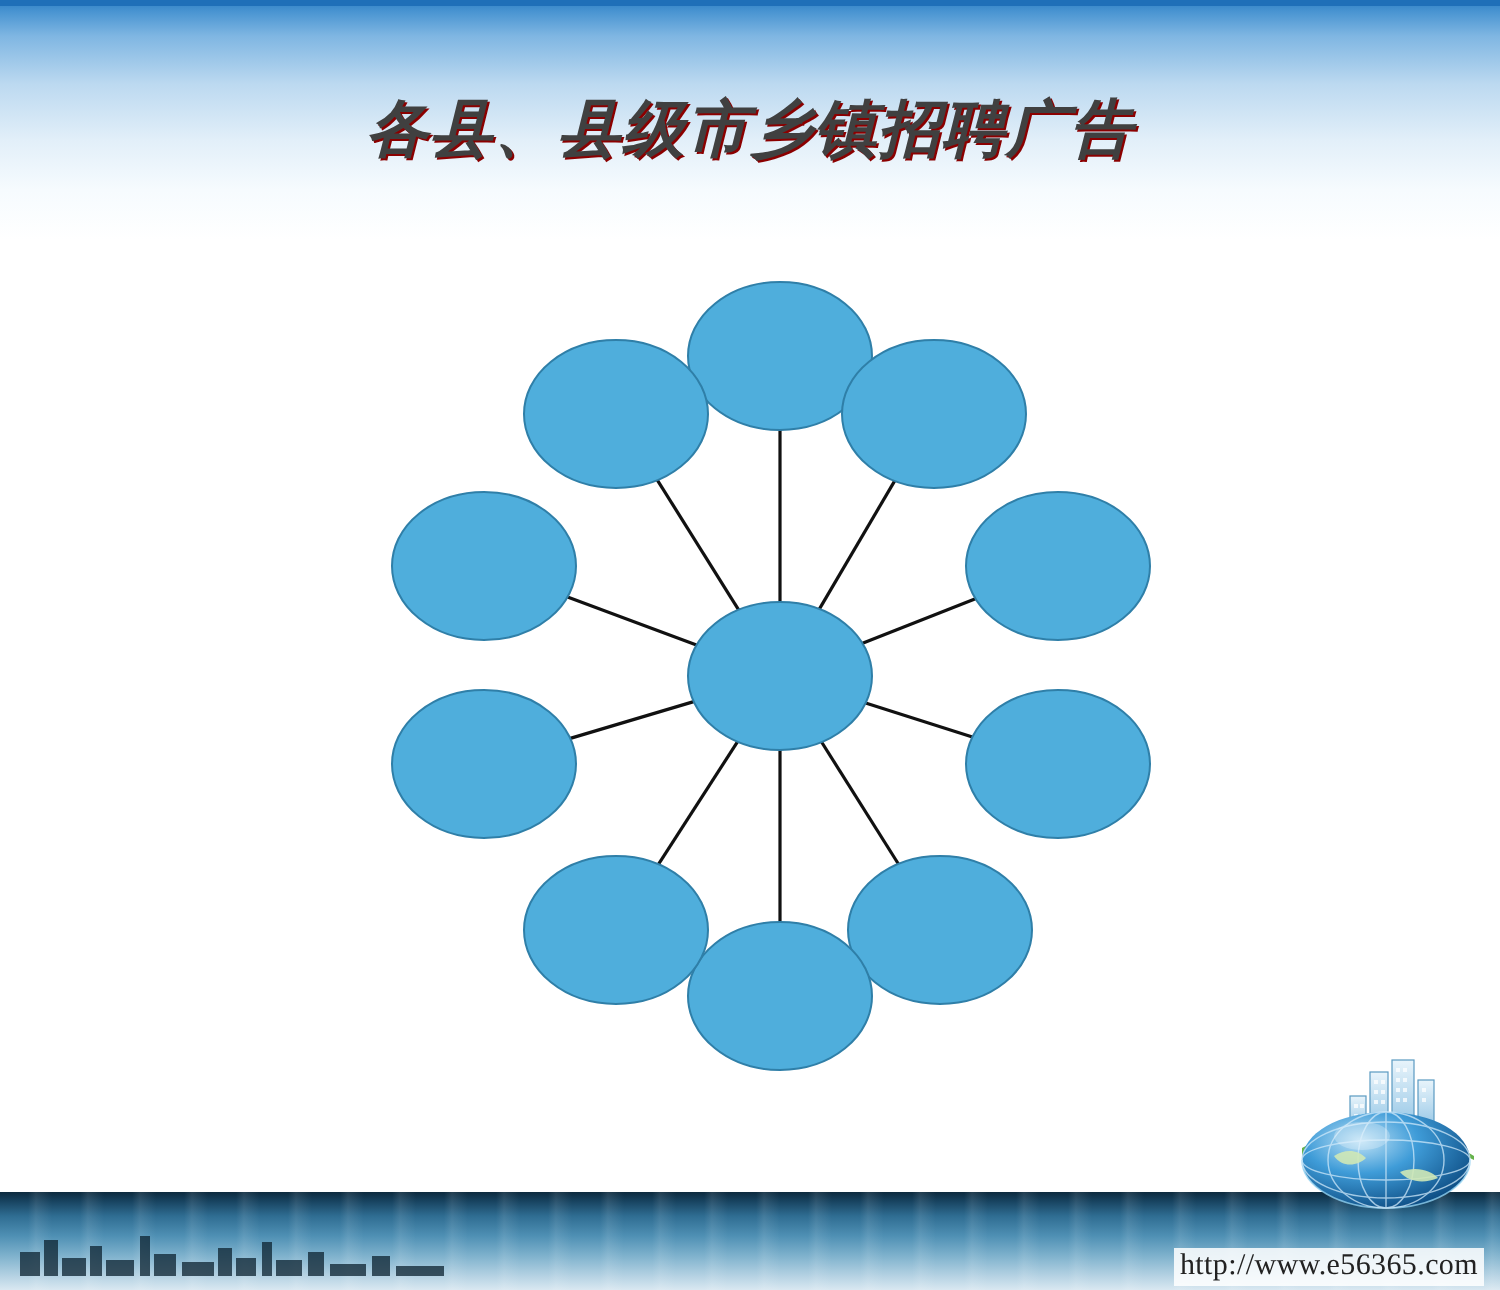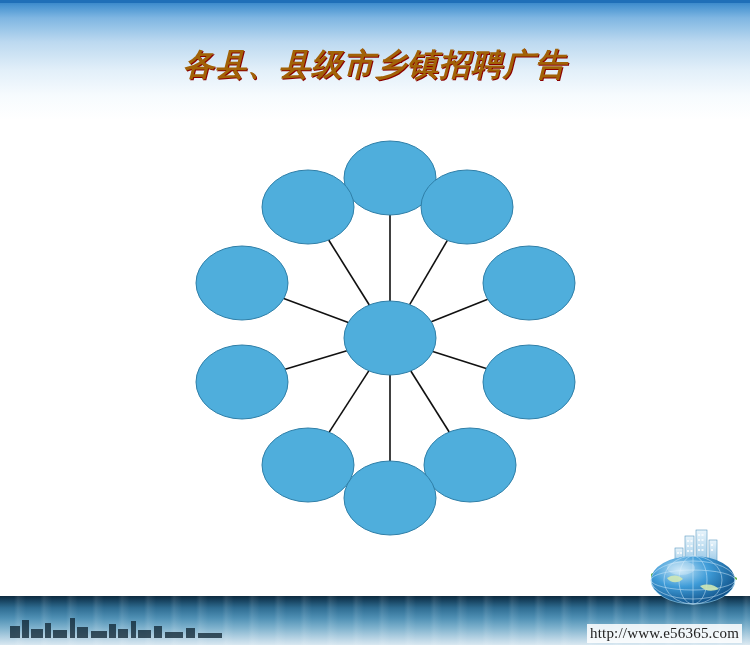--- a/index.html
+++ b/index.html
@@ -79,21 +79,21 @@
     position: absolute;
     left: 0;
     top: 44px;
     width: 750px;
     text-align: center;
     font-family: "DejaVu Sans", sans-serif;
     font-size: 31px;
     font-weight: bold;
     font-style: italic;
     letter-spacing: 1px;
-    color: #a16207;
+    color: #404040;
     text-shadow: 1px 1px 0 #8b0000;
     white-space: nowrap;
   }
   #diagram {
     position: absolute;
     left: 160px;
     top: 120px;
     width: 460px;
     height: 430px;
   }

